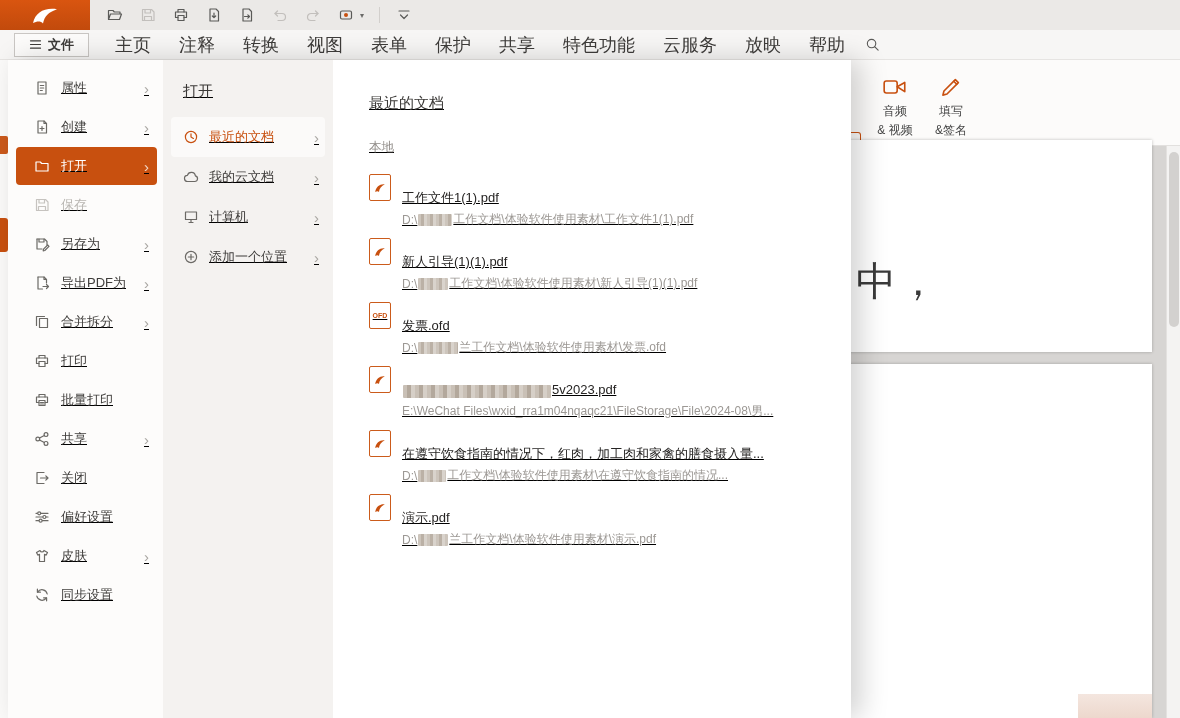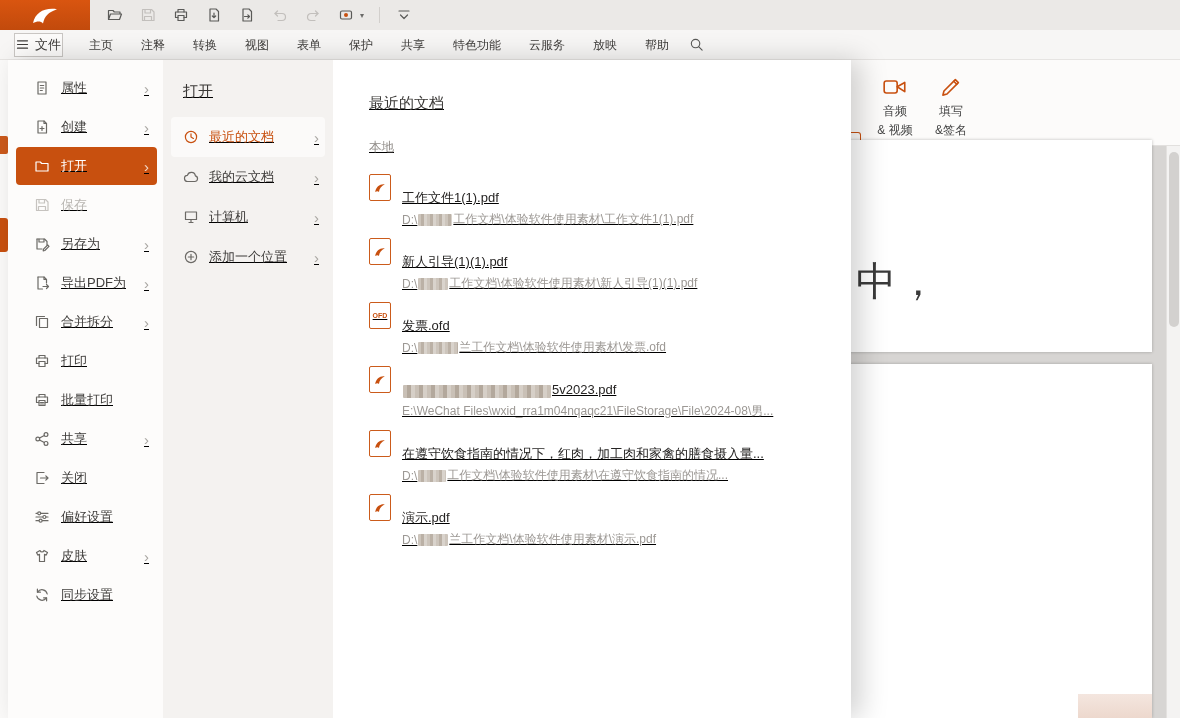--- a/index.html
+++ b/index.html
@@ -16,22 +16,22 @@
   .logo { width: 90px; height: 30px; background: linear-gradient(180deg,#D95510,#C24A0C); display: flex; align-items: center; justify-content: center; cursor: pointer; }
   .qat { display: flex; align-items: center; gap: 15px; margin-left: 16px; }
   .tbtn { width: 18px; height: 18px; display: flex; align-items: center; justify-content: center; color: #5A5A58; cursor: pointer; }
   .tbtn.disabled { color: #C2BFBC; }
   .qat .caret { font-size: 8px; color: #6B6B69; margin-left: -10px; cursor: pointer; }
   .qat .divider { width: 1px; height: 16px; background: #D2CFCC; }
   .win-title { position: absolute; right: 132px; top: 0; height: 30px; display: flex; align-items: center; font-size: 12px; color: #8C8884; }
 
   
   .menubar { position: absolute; top: 30px; left: 0; right: 0; height: 30px; background: #F7F6F5; border-bottom: 1px solid #E6E4E2; display: flex; align-items: center; }
-  .file-btn { display: flex; align-items: center; gap: 6px; border: 1px solid #C9C6C3; background: #FCFBFA; height: 24px; padding: 0 1px; margin: 0 12px 0 14px; font-size: 13px; color: #3E3C3A; cursor: pointer; }
-  .menu-item { font-size: 12px; color: #3E3C3A; padding: 0 14px; height: 30px; line-height: 30px; cursor: pointer; white-space: nowrap; }
+  .file-btn { display: flex; align-items: center; gap: 6px; border: 1px solid #C9C6C3; background: #FCFBFA; height: 24px; padding: 0 14px; margin: 0 12px 0 14px; font-size: 13px; color: #3E3C3A; cursor: pointer; font-weight: bold; }
+  .menu-item { font-size: 18px; color: #3E3C3A; padding: 0 14px; height: 30px; line-height: 30px; cursor: pointer; white-space: nowrap; }
   .search-btn { margin-left: 6px; color: #5A5A58; cursor: pointer; display: flex; }
 
   
   .ribbon { position: absolute; top: 60px; left: 0; right: 0; height: 86px; background: #FCFBFA; border-bottom: 1px solid #E2E0DE; }
   .rb-btn { position: absolute; top: 8px; width: 58px; text-align: center; cursor: pointer; }
   .rb-ico { height: 32px; display: flex; align-items: flex-end; justify-content: center; color: #C8500F; }
   .rb-label { font-size: 12px; line-height: 16px; color: #454545; margin-top: 3px; }
   #rb-audio { left: 866px; } #rb-fill { left: 922px; }
   .frag-label { position: absolute; font-size: 12px; color: #454545; }
   .frag-ico { position: absolute; left: 851px; top: 72px; width: 10px; height: 20px; border: 1.5px solid #C8500F; border-left: none; border-radius: 0 3px 3px 0; }

